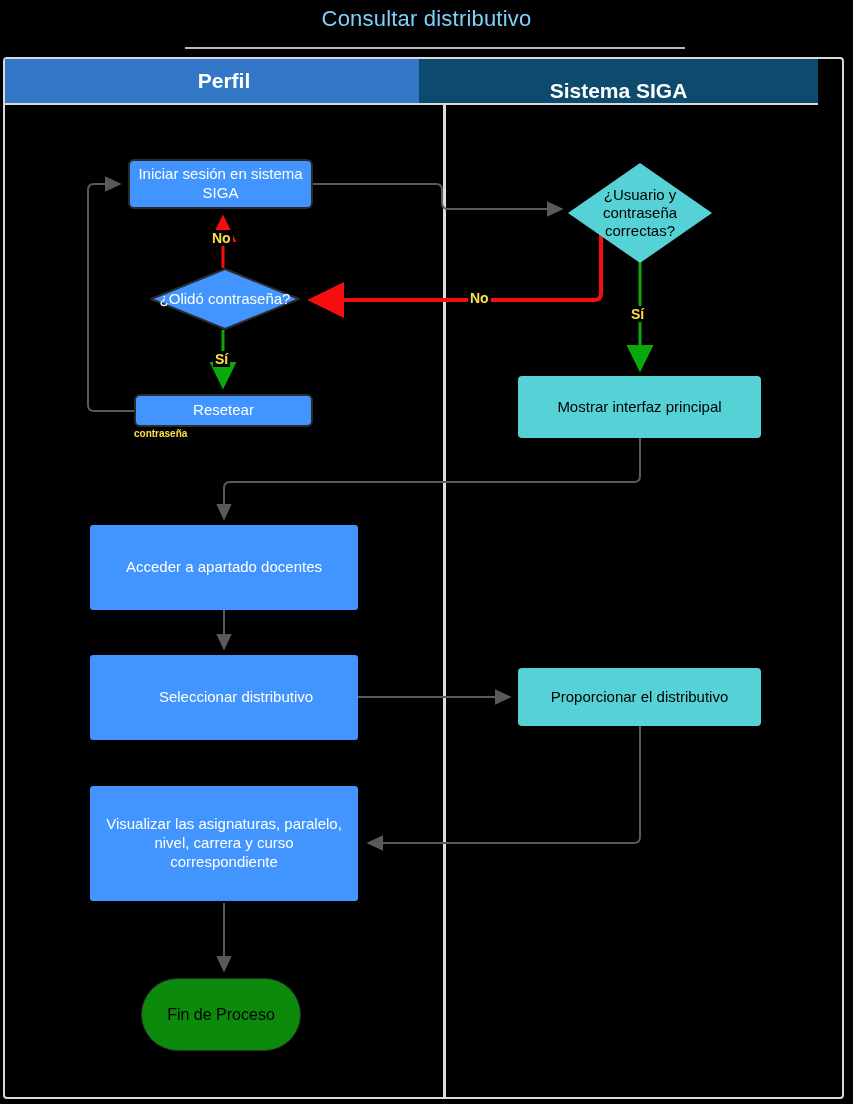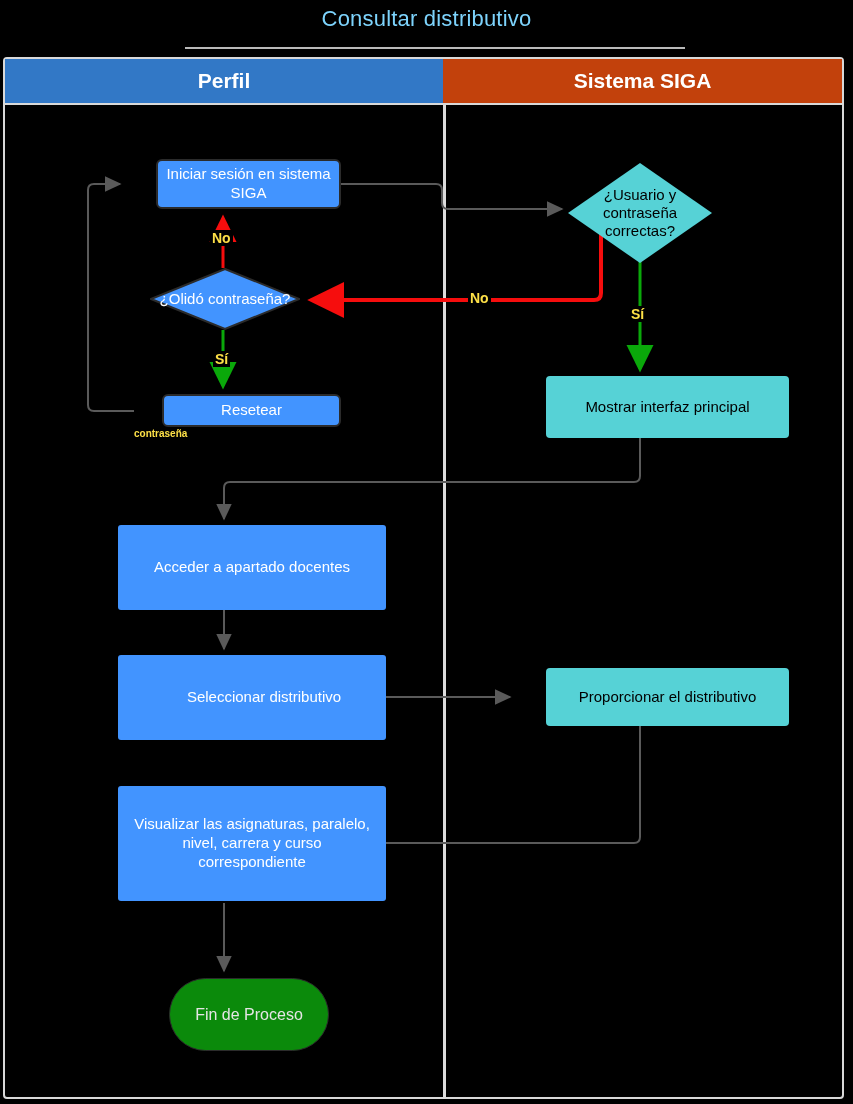--- a/index.html
+++ b/index.html
@@ -7,28 +7,28 @@
   #stage{position:relative;width:853px;height:1104px;background:#000;}
   #title{position:absolute;left:0;top:6px;width:853px;text-align:center;color:#7dd3fc;
          font-size:22px;letter-spacing:.2px;}
   #title-rule{position:absolute;left:185px;top:47px;width:500px;height:2px;background:#b9b9b9;}
   #lanes{position:absolute;left:3px;top:57px;width:841px;height:1042px;
          border:2px solid #d9d9d9;border-radius:4px;box-sizing:border-box;}
   .lane-head{position:absolute;top:0;height:46px;box-sizing:border-box;
              display:flex;align-items:center;justify-content:center;
              color:#fff;font-size:21px;font-weight:bold;}
   .lane-head.left{left:0;width:438px;background:#3278c6;border-bottom:2px solid #d9d9d9;}
-  .lane-head.right{left:438px;width:399px;background:#c2410c;border-bottom:2px solid #d9d9d9;}
+  .lane-head.right{left:414px;width:399px;background:#0c4a6e;border-bottom:2px solid #d9d9d9;align-items:flex-end;}
   #lane-divider{position:absolute;left:438px;top:46px;width:3px;height:994px;background:#dcdcdc;}
   .node{position:absolute;box-sizing:border-box;display:flex;align-items:center;
-        justify-content:center;text-align:center;line-height:1.25;margin-left:28px;}
+        justify-content:center;text-align:center;line-height:1.25;}
   .proc-blue{background:#4294ff;color:#fff;font-size:15px;border-radius:3px;}
   .proc-blue.bordered{border:2px solid #2b2b2b;border-radius:6px;}
   .proc-teal{background:#56d2d6;color:#000;font-size:15px;border-radius:4px;}
-  .terminator{background:#0b8a0b;color:#e5e5e5;font-size:16px;border-radius:44px;
+  .terminator{background:#0b8a0b;color:#000000;font-size:16px;border-radius:44px;
               border:1px solid #2b2b2b;}
   .diamond-wrap{position:absolute;}
   .diamond-label{position:absolute;left:0;top:0;width:100%;height:100%;
                  display:flex;align-items:center;justify-content:center;text-align:center;
                  line-height:1.22;}
   .overflow-text{position:absolute;color:#fde047;font-size:10px;font-weight:bold;
                  white-space:nowrap;}
   .edge-label{position:absolute;font-size:14px;font-weight:bold;color:#fde047;
               background:#000;padding:0 2px;}
   svg.links{position:absolute;left:0;top:0;width:853px;height:1104px;pointer-events:none;}

